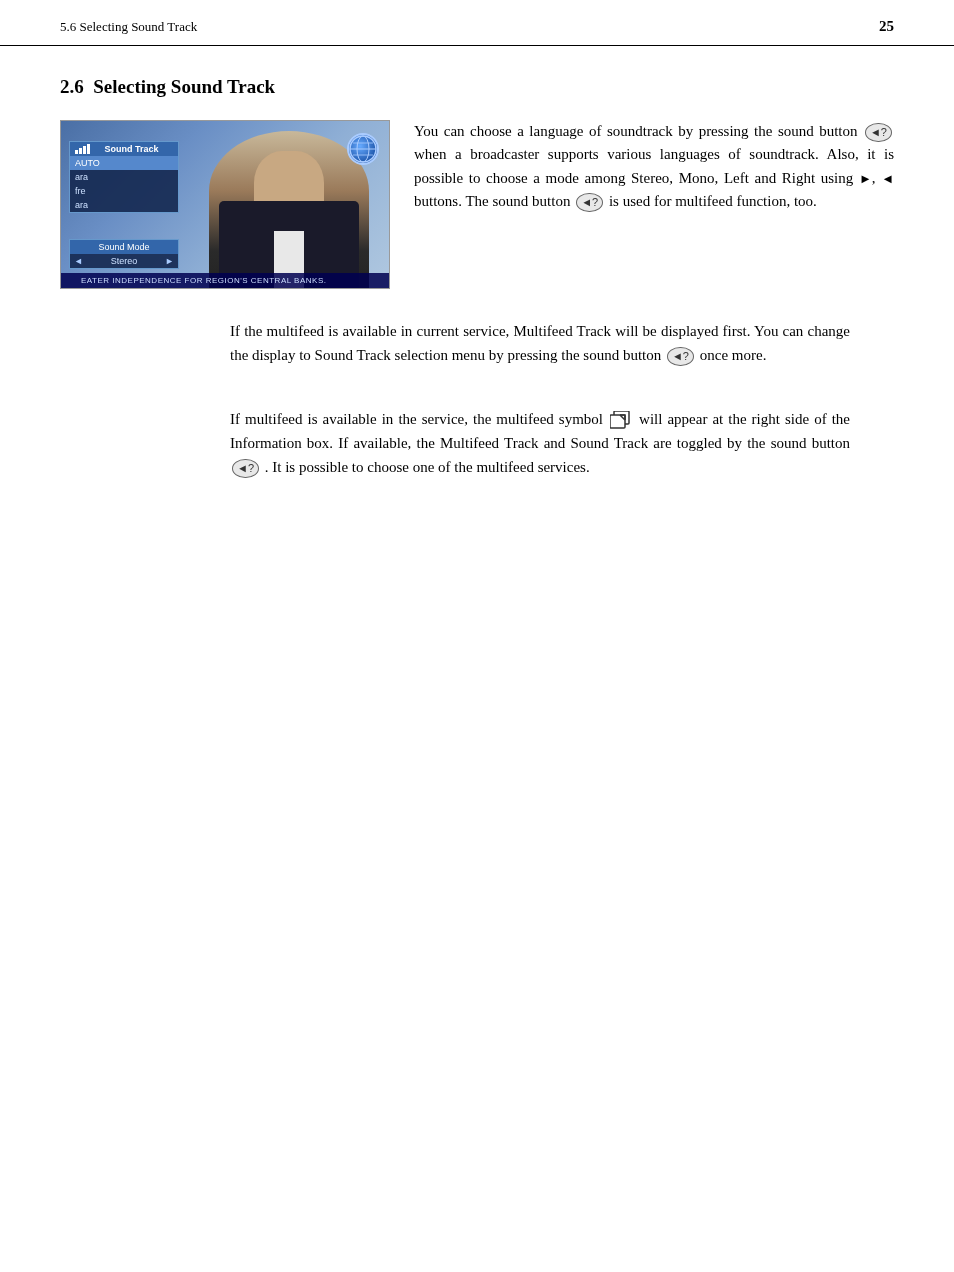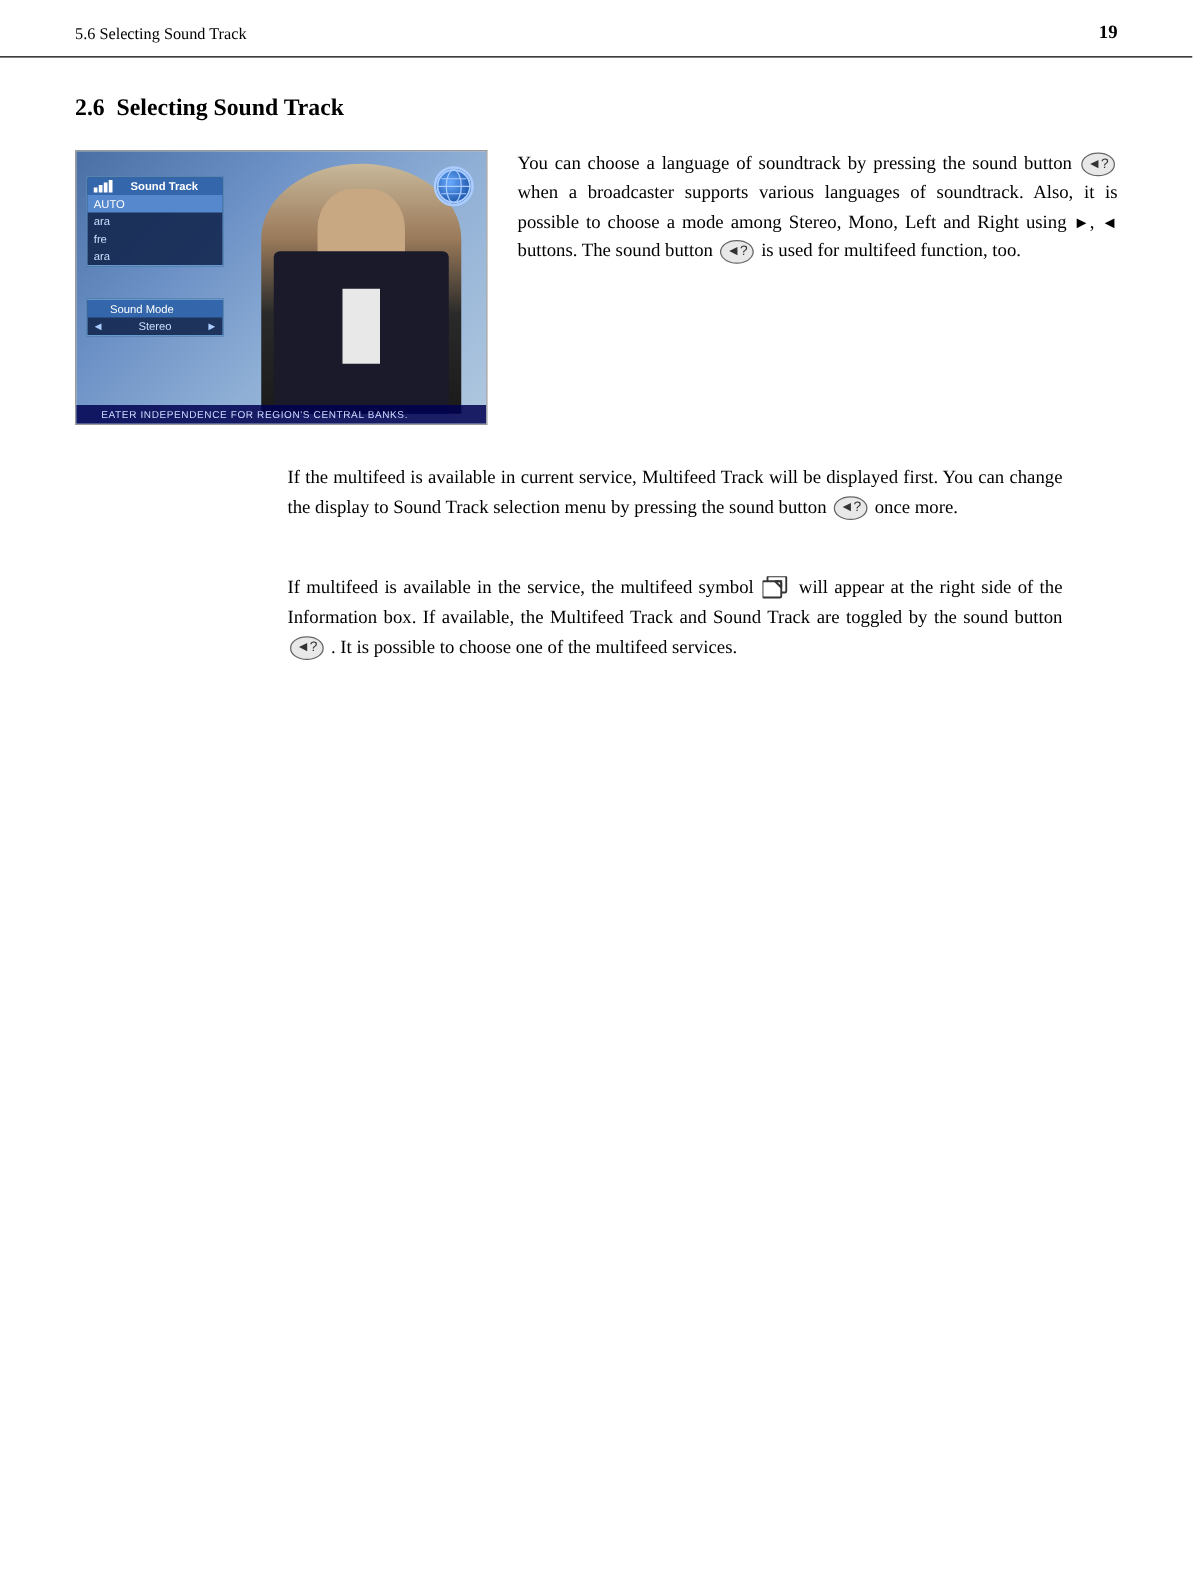--- a/index.html
+++ b/index.html
@@ -56,21 +56,21 @@
     .section-56-body {
       display: flex;
       gap: 24px;
       margin-bottom: 30px;
     }
 
     
     .tv-screenshot {
       flex-shrink: 0;
       width: 330px;
-      height: 220px;
+      height: 169px;
       background: linear-gradient(135deg, #4a6fa5 0%, #6a8fc5 30%, #8fafd5 60%, #b0c8e0 100%);
       position: relative;
       overflow: hidden;
       border: 1px solid #999;
     }
 
     .tv-bg-person {
       position: absolute;
       right: 20px;
       top: 10px;
@@ -170,20 +170,21 @@
       background: rgba(20, 40, 80, 0.9);
       border: 1px solid #6699cc;
     }
 
     .tv-sound-mode-header {
       background: #3366aa;
       color: #fff;
       font-size: 9px;
       font-family: Arial, sans-serif;
       padding: 2px 18px;
+      text-align: center;
     }
 
     .tv-sound-mode-row {
       display: flex;
       align-items: center;
       justify-content: space-between;
       padding: 2px 4px;
       color: #cce0ff;
       font-size: 9px;
       font-family: Arial, sans-serif;
@@ -288,21 +289,21 @@
       height: 20px;
     }
   </style>
 </head>
 <body>
 
 <div class="page">
 
   <div class="page-header">
     <span class="header-title">5.6 Selecting Sound Track</span>
-    <span class="page-number">19</span>
+    <span class="page-number">25</span>
   </div>
 
   <div class="content">
 
     <div class="section-56">
       <h2 class="section-title">
         <span>2.6</span>&nbsp;&nbsp;<span>Selecting Sound Track</span>
       </h2>
 
       <div class="section-56-body">

